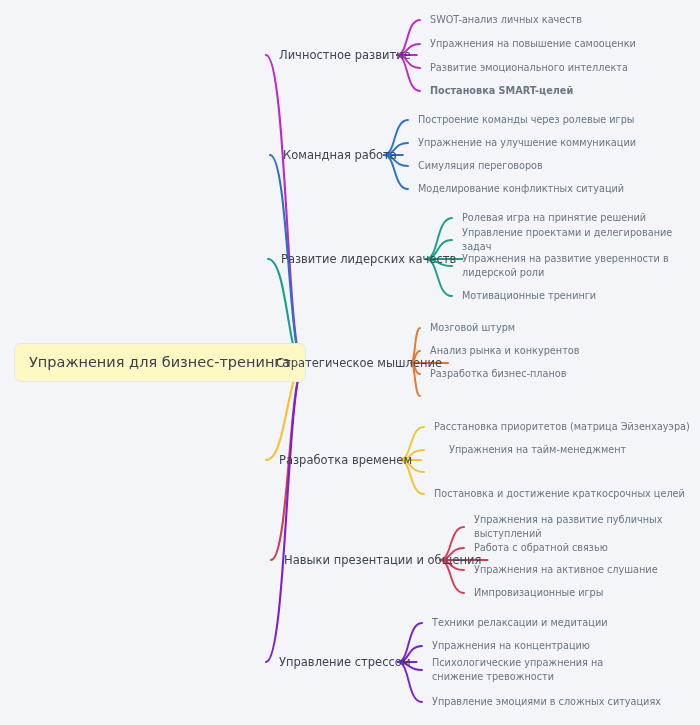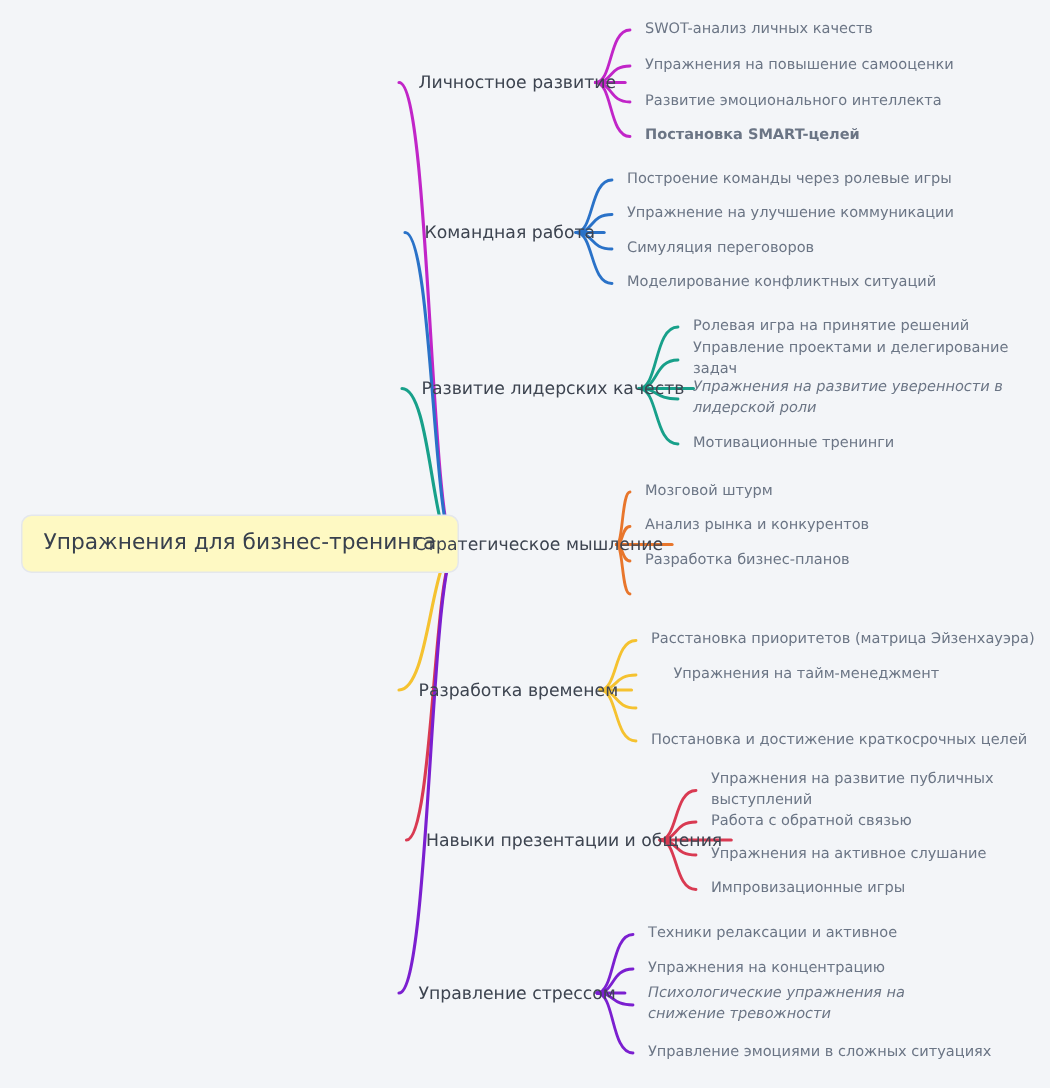--- a/index.html
+++ b/index.html
@@ -55,21 +55,20 @@
   .leaf-label {
     position: absolute;
     color: #6b7585;
     font-size: 9.7px;
     line-height: 1.45;
     transform: translateY(-50%);
   }
   .leaf-label.wrap {
     width: 215px;
     white-space: normal;
-    font-style: italic;
   }
 </style>
 </head>
 <body>
 
 <div id="mindmap-root">
 
   <svg id="connector-layer" viewBox="0 0 700 725" preserveAspectRatio="none" aria-hidden="true">
       <path d="M 303.875 366.5625 C 286.83125 366.5625, 286.83125 55, 266 55" fill="none" stroke="#c125c8" stroke-width="2.1" stroke-linecap="round"></path>
       <path d="M 416.75 55 L 397 55" fill="none" stroke="#c125c8" stroke-width="2.1" stroke-linecap="round"></path>
@@ -139,19 +138,19 @@
       <div class="branch-label" style="left: 279px; top: 460px;">Разработка временем</div>
       <div class="leaf-label" style="left: 434px; top: 427px;">Расстановка приоритетов (матрица Эйзенхауэра)</div>
       <div class="leaf-label" style="left: 434px; top: 450px; margin-left: 15px;">Упражнения на тайм-менеджмент</div>
       <div class="leaf-label" style="left: 434px; top: 494px;">Постановка и достижение краткосрочных целей</div>
       <div class="branch-label" style="left: 284px; top: 560px;">Навыки презентации и общения</div>
       <div class="leaf-label" style="left: 474px; top: 527px;">Упражнения на развитие публичных выступлений</div>
       <div class="leaf-label" style="left: 474px; top: 548px;">Работа с обратной связью</div>
       <div class="leaf-label" style="left: 474px; top: 570px;">Упражнения на активное слушание</div>
       <div class="leaf-label" style="left: 474px; top: 593px;">Импровизационные игры</div>
       <div class="branch-label" style="left: 279px; top: 662px;">Управление стрессом</div>
-      <div class="leaf-label" style="left: 432px; top: 623px;">Техники релаксации и активное</div>
+      <div class="leaf-label" style="left: 432px; top: 623px;">Техники релаксации и медитации</div>
       <div class="leaf-label" style="left: 432px; top: 646px;">Упражнения на концентрацию</div>
       <div class="leaf-label wrap" style="left: 432px; top: 670px;">Психологические упражнения на снижение тревожности</div>
       <div class="leaf-label" style="left: 432px; top: 702px;">Управление эмоциями в сложных ситуациях</div>
     </div>
 
 </div>
 
 </body></html>

